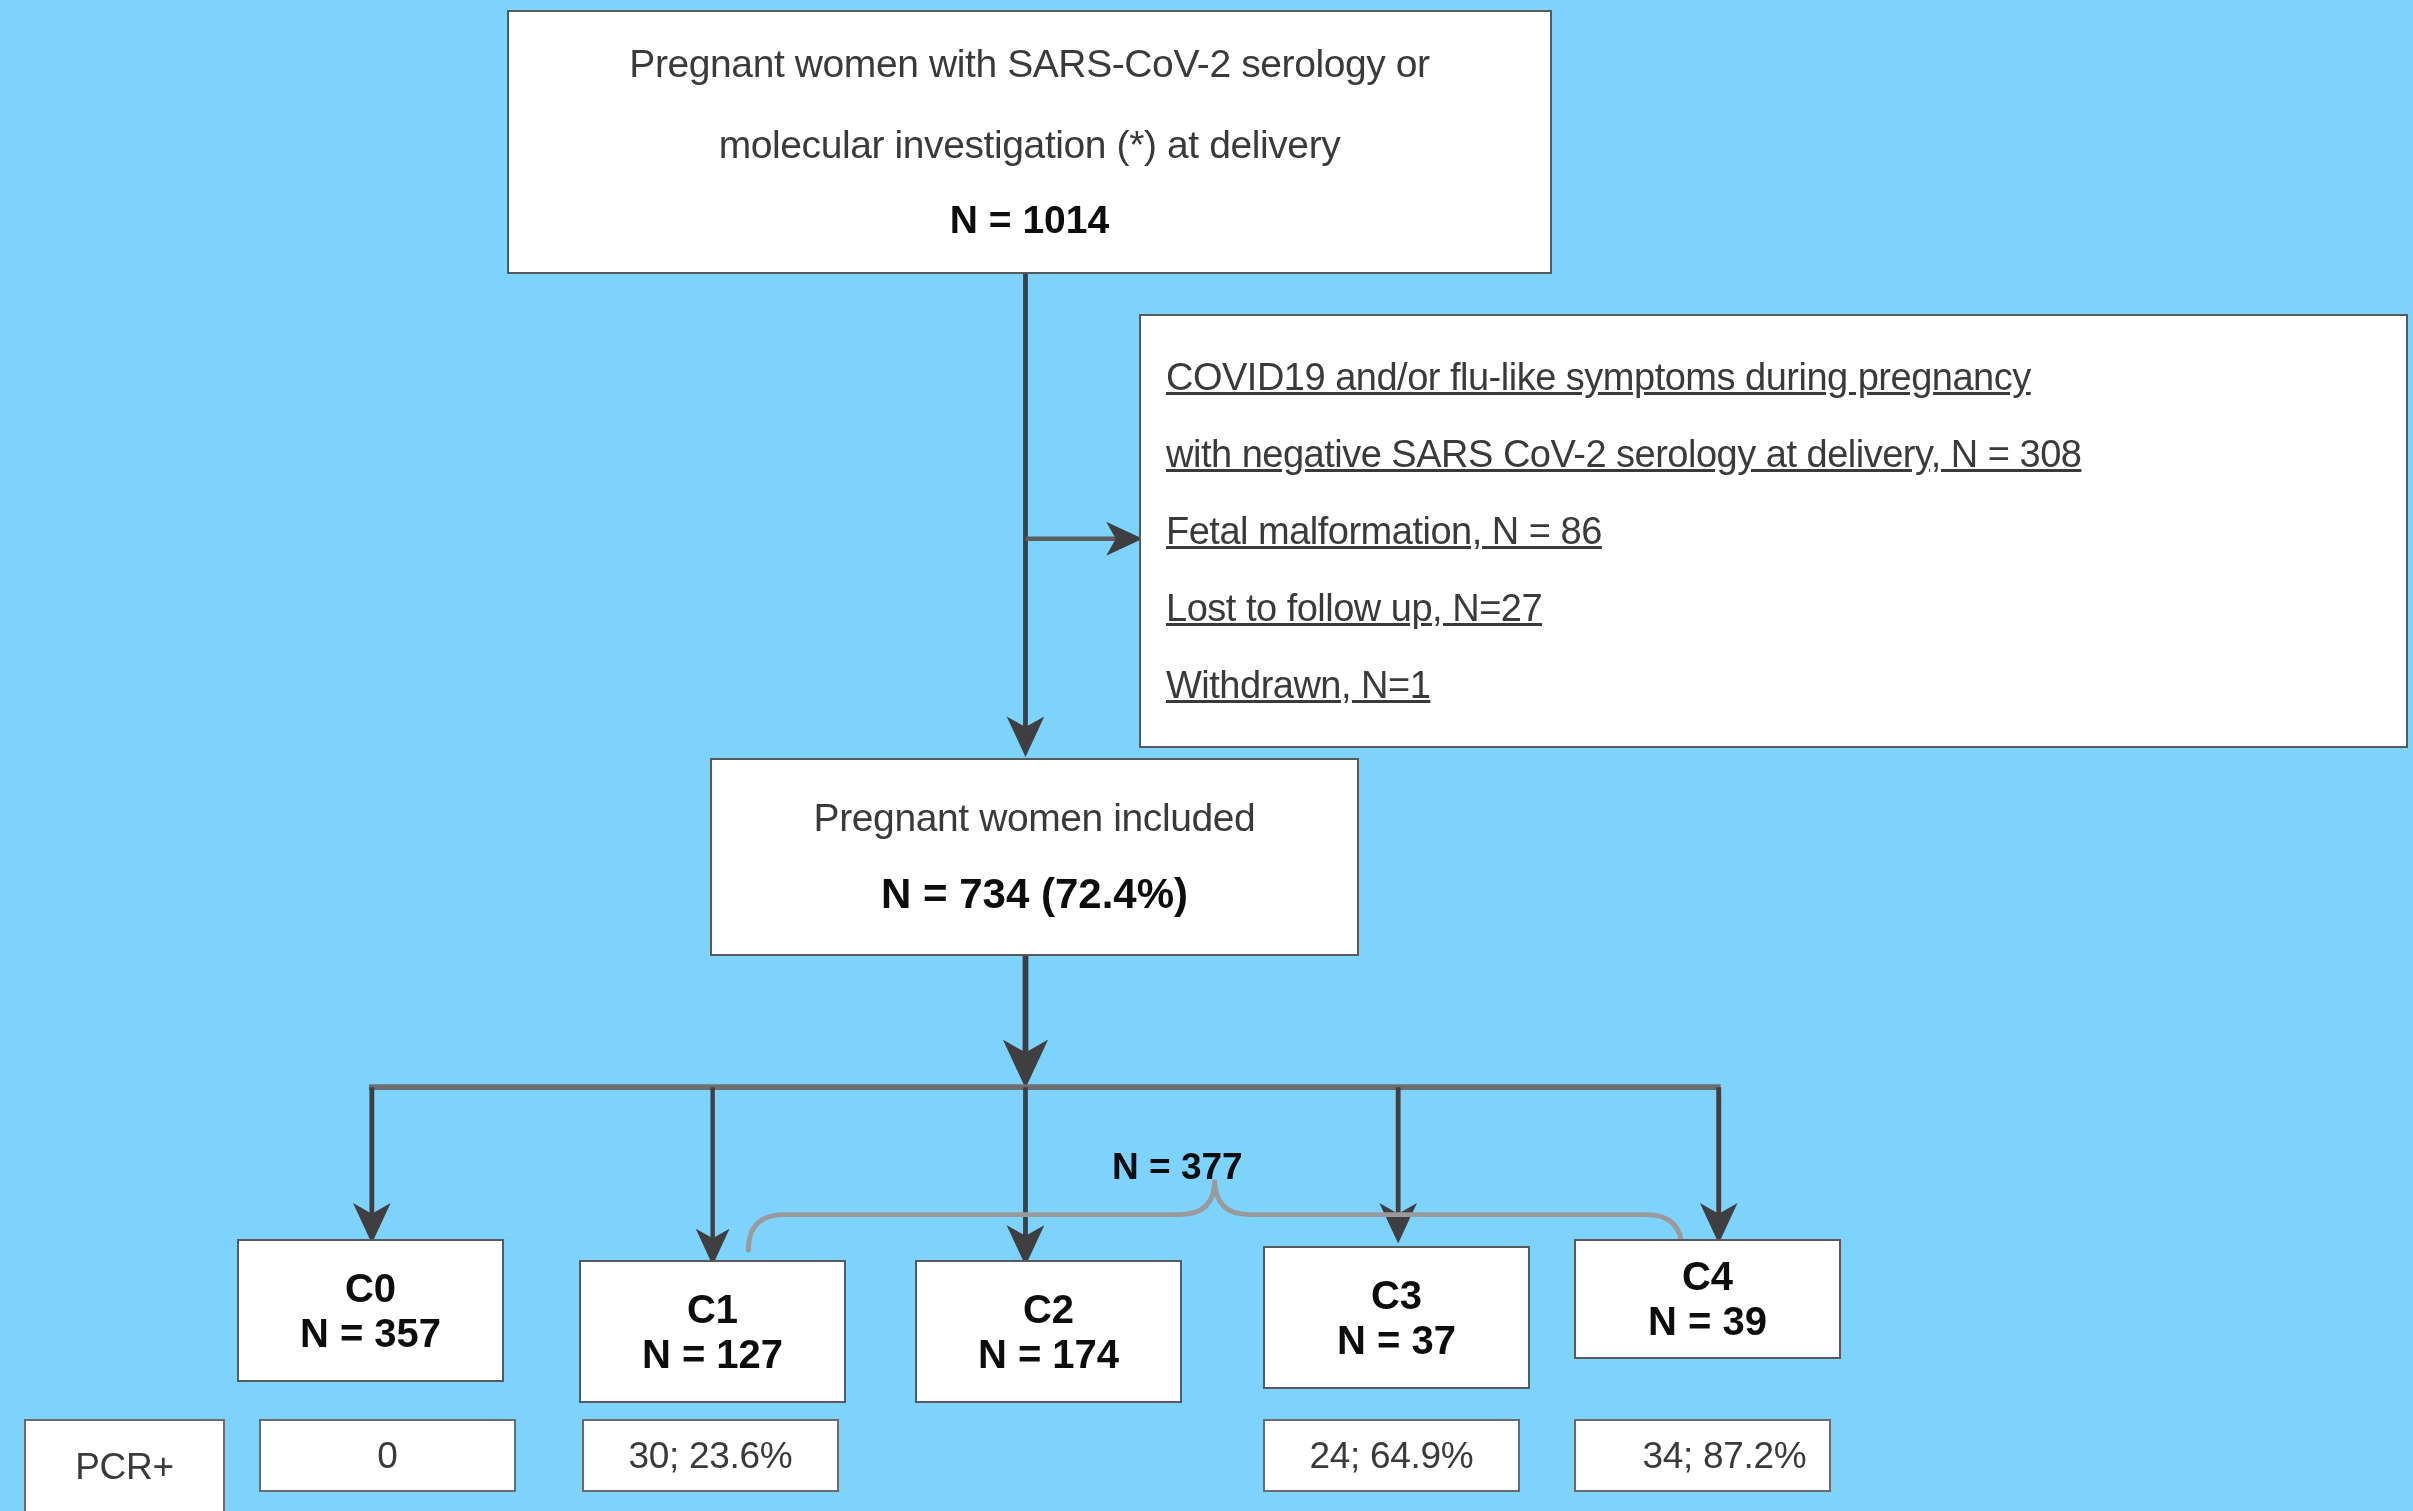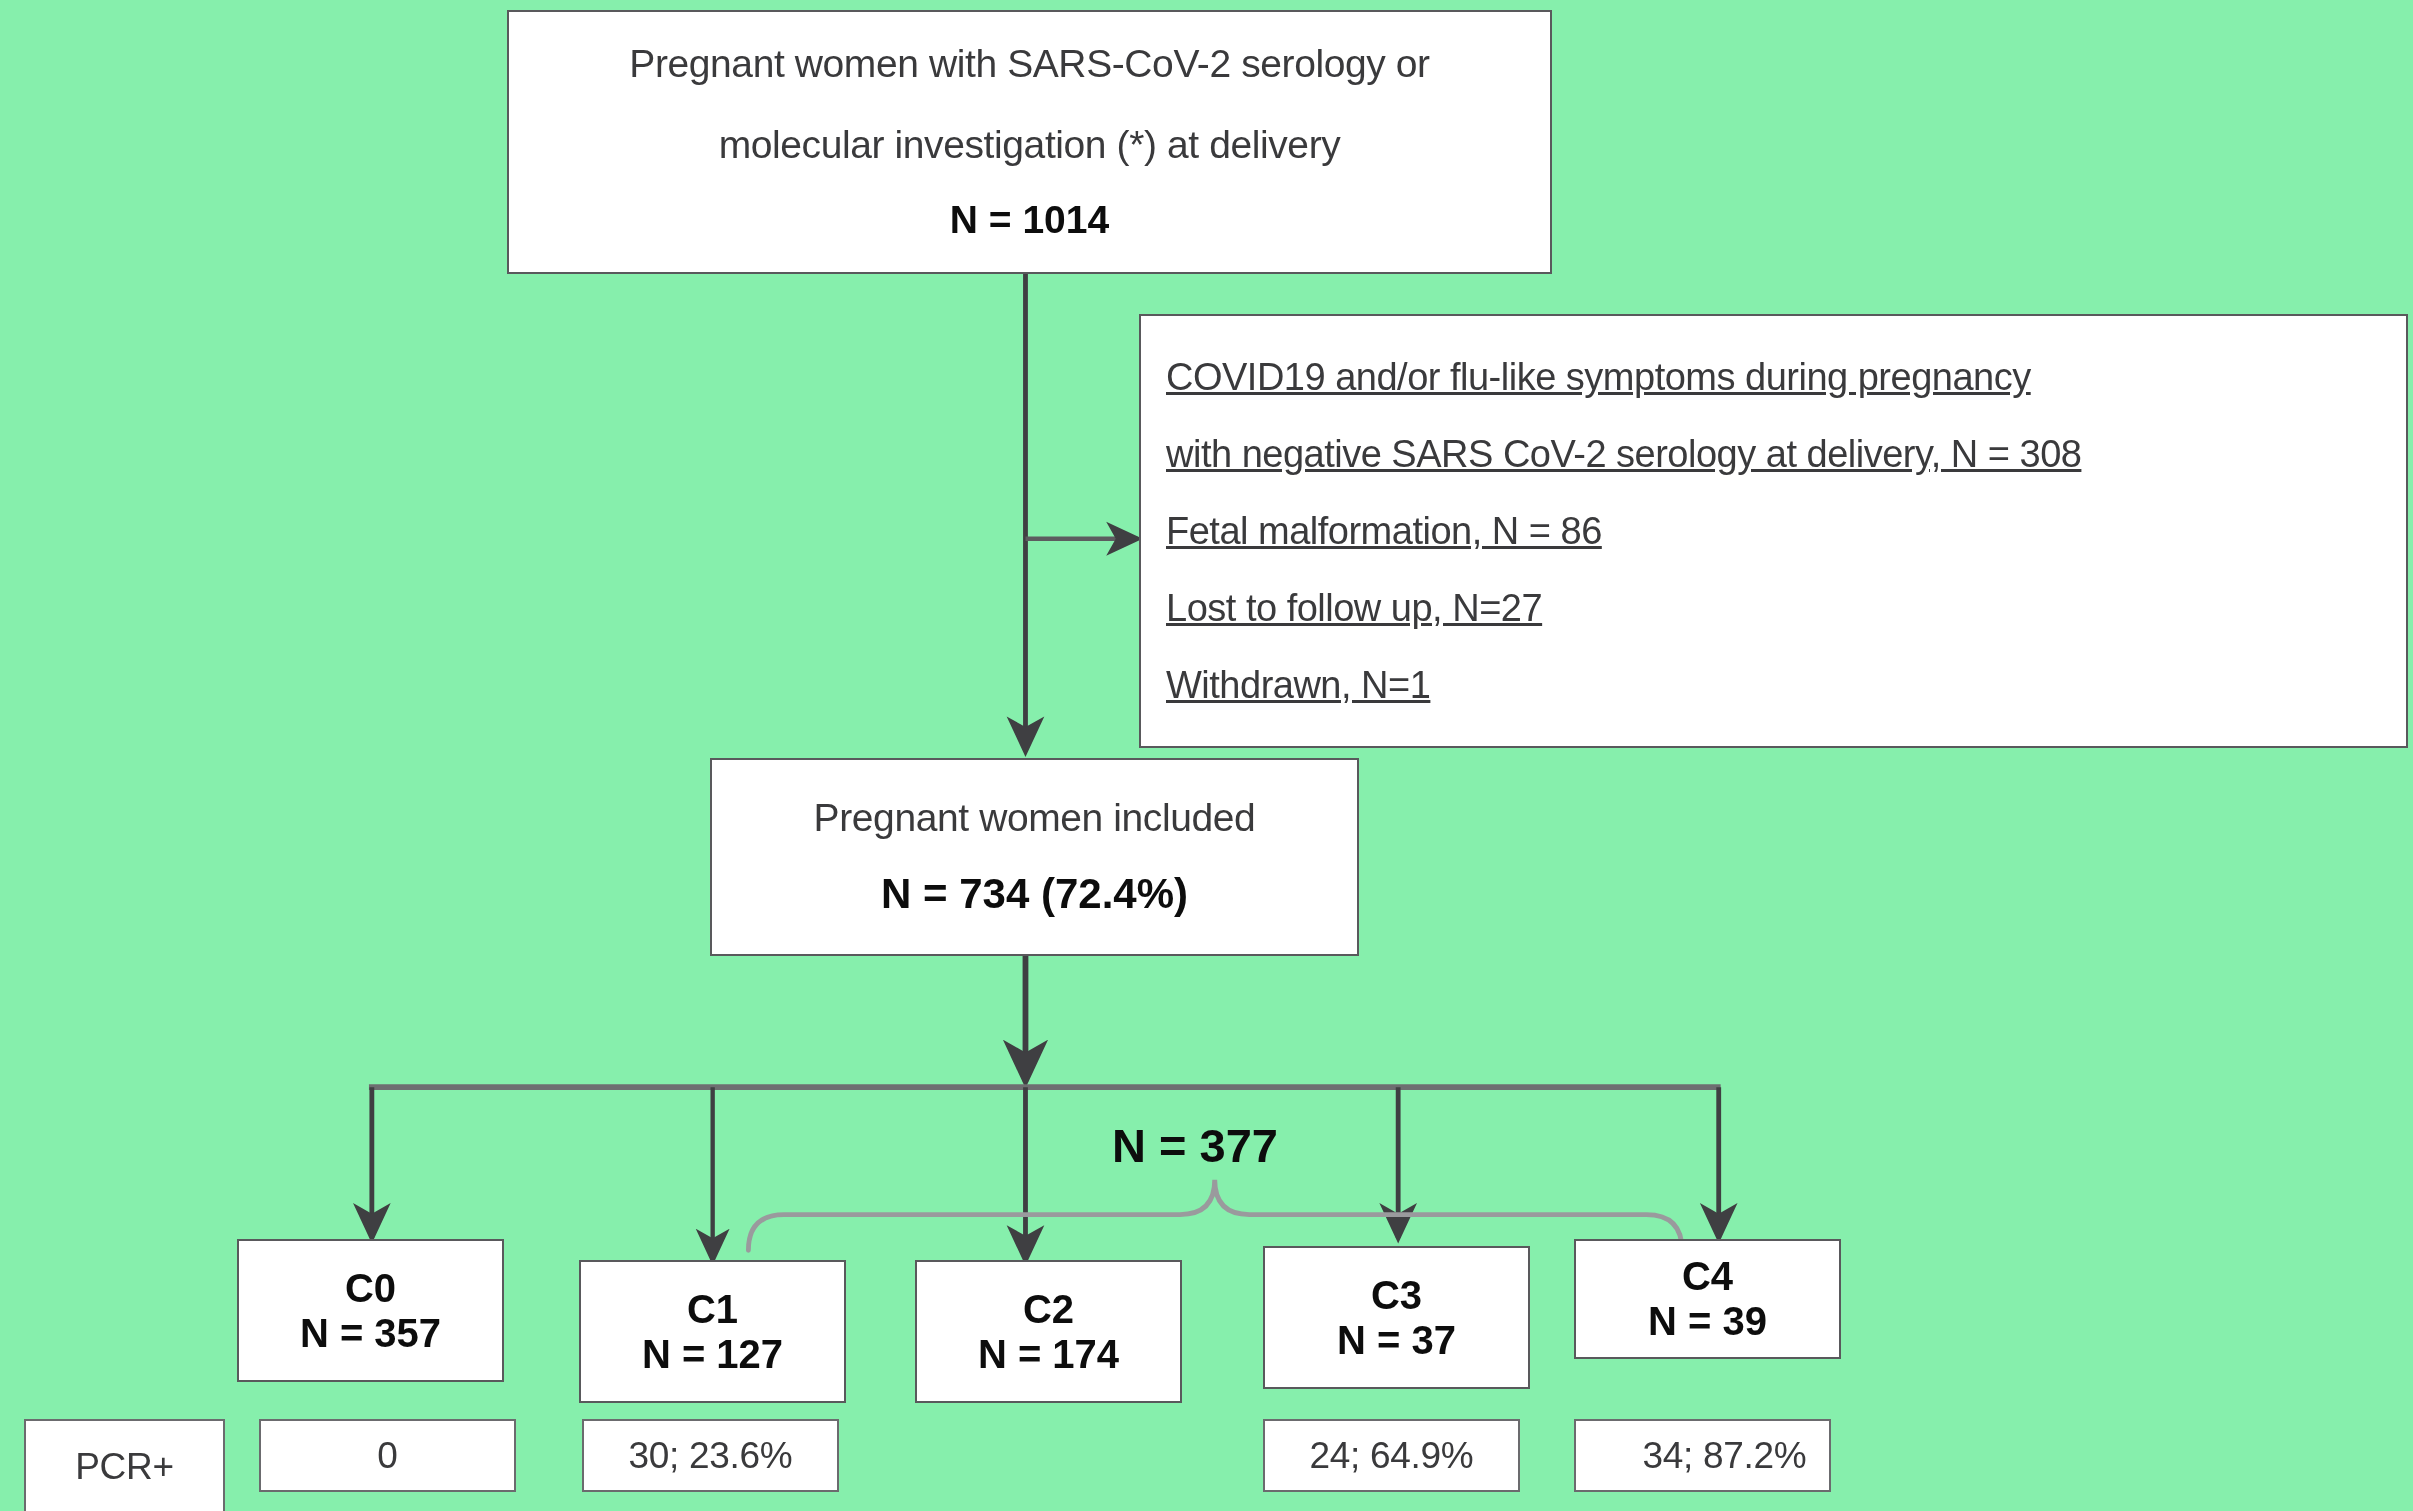--- a/index.html
+++ b/index.html
@@ -8,21 +8,21 @@
     background: #ffffff;
   }
   body {
     font-family: "Liberation Sans", sans-serif;
     color: #1a1a1a;
   }
   #canvas {
     position: relative;
     width: 2414px;
     height: 1511px;
-    background: #86efac;
+    background: #7dd3fc;
     overflow: hidden;
   }
   .box {
     position: absolute;
     box-sizing: border-box;
     background: #ffffff;
     border: 2.9px solid #59595c;
     display: flex;
     flex-direction: column;
     align-items: center;
@@ -72,24 +72,25 @@
     justify-content: center;
   }
   .pcrbox span {
     font-size: 37px;
     color: #3a3a3c;
     letter-spacing: -0.3px;
     white-space: nowrap;
   }
   .nlabel {
     position: absolute;
-    font-size: 47px;
+    font-size: 37px;
     font-weight: bold;
     color: #0d0d0d;
     white-space: nowrap;
+    margin-top: 28px;
   }
   svg.overlay {
     position: absolute;
     left: 0;
     top: 0;
     width: 2414px;
     height: 1511px;
     pointer-events: none;
   }
 </style>

